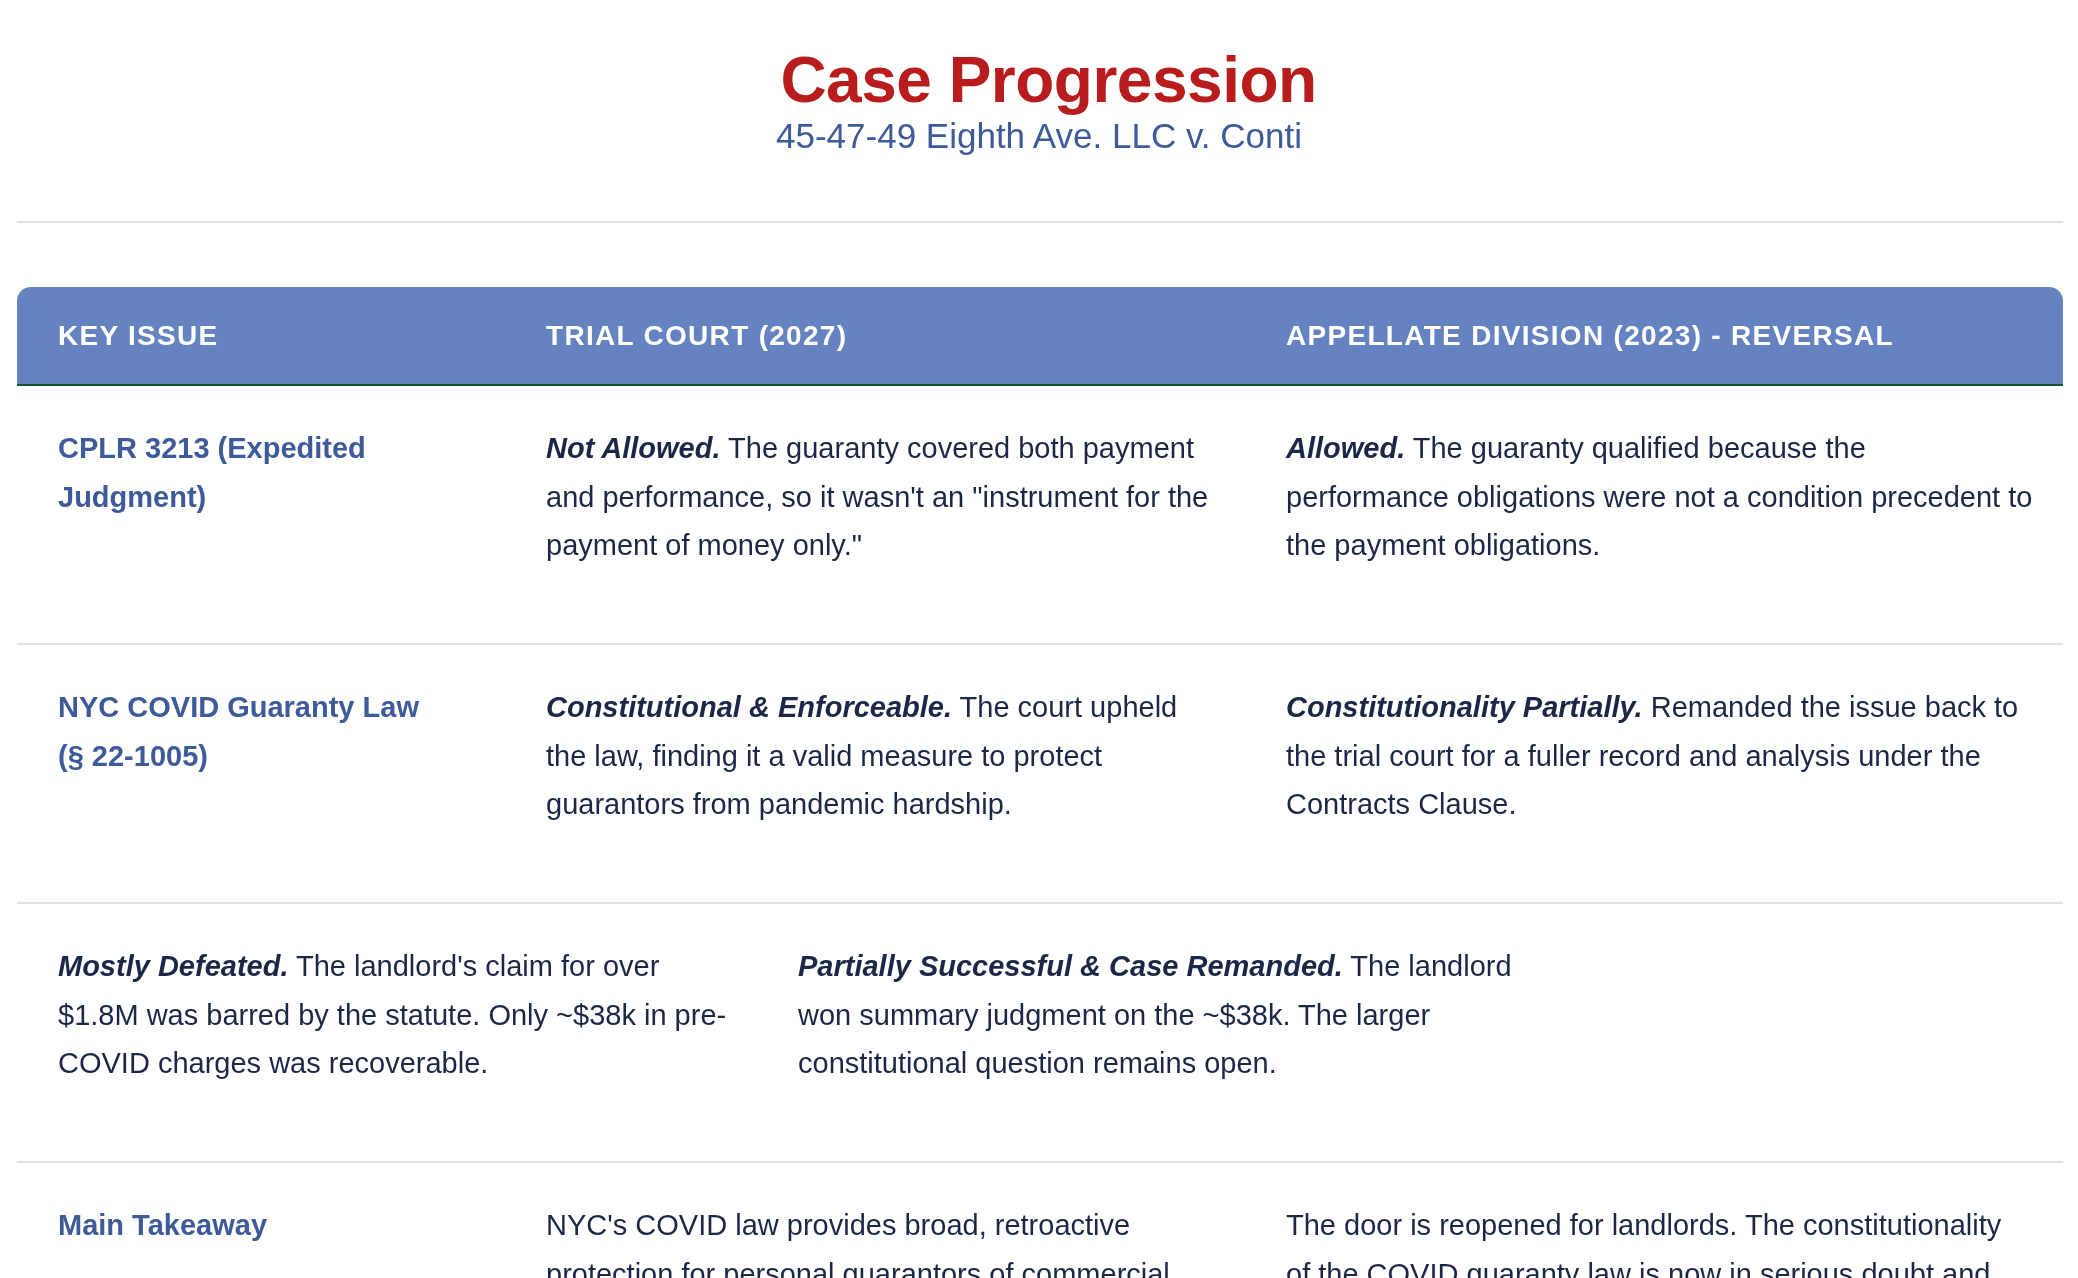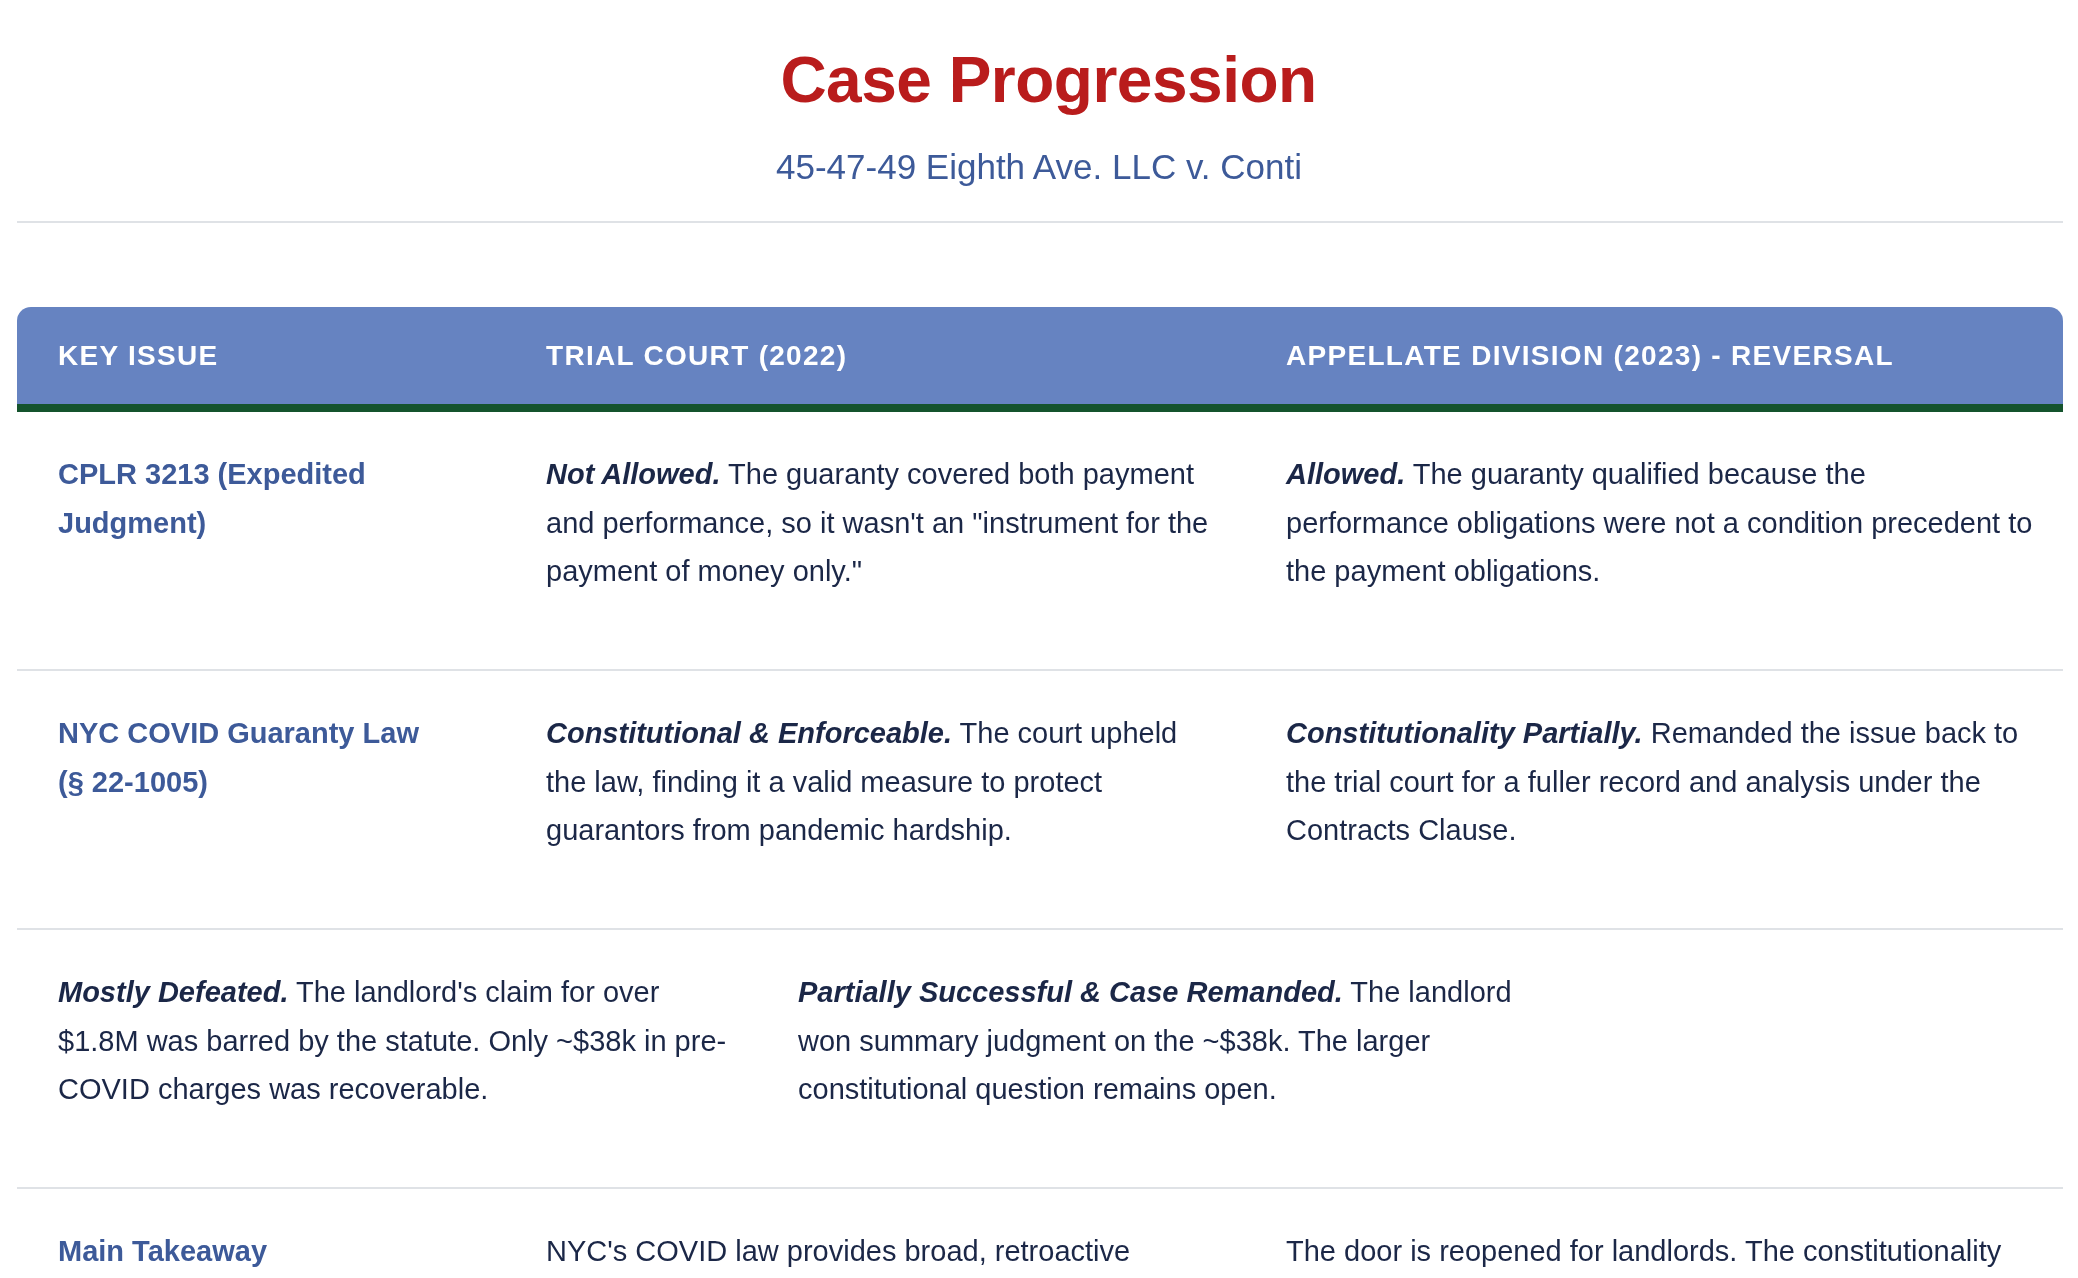--- a/index.html
+++ b/index.html
@@ -8,36 +8,35 @@
     font-family: "Liberation Sans", "DejaVu Sans", sans-serif;
     color: #1b2747;
   }
   .page { position: relative; width: 2078px; height: 1278px; }
   .title {
     position: absolute; left: 0; right: 0; top: 40px;
     text-align: center; font-size: 64px; font-weight: 700;
     color: #b91c1c; letter-spacing: -0.5px; line-height: 80px; padding-left: 19px;
   }
   .subtitle {
-    position: absolute; left: 0; right: 0; top: 145px;
+    position: absolute; left: 0; right: 0; top: 114px;
     text-align: center; font-size: 35px; font-weight: 400;
     color: #3d5a99; line-height: 44px;
   }
   .divider {
     position: absolute; left: 17px; width: 2046px; top: 221px;
     height: 2px; background: #dfe2e6;
   }
   .table {
     position: absolute; left: 17px; top: 287px; width: 2046px;
   }
   .thead {
     display: flex; height: 97px; background: #6683c1;
     border-radius: 14px 14px 0 0; align-items: center;
-    border-bottom: 8px solid #14532d;
-    margin-top: 20px;
+    border-bottom: 2px solid #14532d;
   }
   .th {
     color: #ffffff; font-weight: 700; font-size: 28px;
     letter-spacing: 1.3px; box-sizing: border-box; padding-left: 41px;
   }
   .c1 { width: 488px; }
   .c2 { width: 740px; }
   .c3 { width: 818px; }
   .row {
     display: flex; box-sizing: border-box; height: 259px;
@@ -55,21 +54,21 @@
 <body>
 
 <div class="page">
   <h1 class="title" style="margin:0">Case Progression</h1>
   <div class="subtitle">45-47-49 Eighth Ave. LLC v. Conti</div>
   <div class="divider"></div>
 
   <div class="table">
     <div class="thead">
       <div class="th c1">KEY ISSUE</div>
-      <div class="th c2">TRIAL COURT (2022)</div>
+      <div class="th c2">TRIAL COURT (2027)</div>
       <div class="th c3">APPELLATE DIVISION (2023) - REVERSAL</div>
     </div>
 
     <div class="row">
       <div class="td c1 issue">CPLR 3213 (Expedited Judgment)</div>
       <div class="td c2"><b>Not Allowed.</b><span> The guaranty covered both payment and performance, so it wasn't an "instrument for the payment of money only."</span></div>
       <div class="td c3"><b>Allowed.</b><span> The guaranty qualified because the performance obligations were not a condition precedent to the payment obligations.</span></div>
     </div>
 
     <div class="row">

